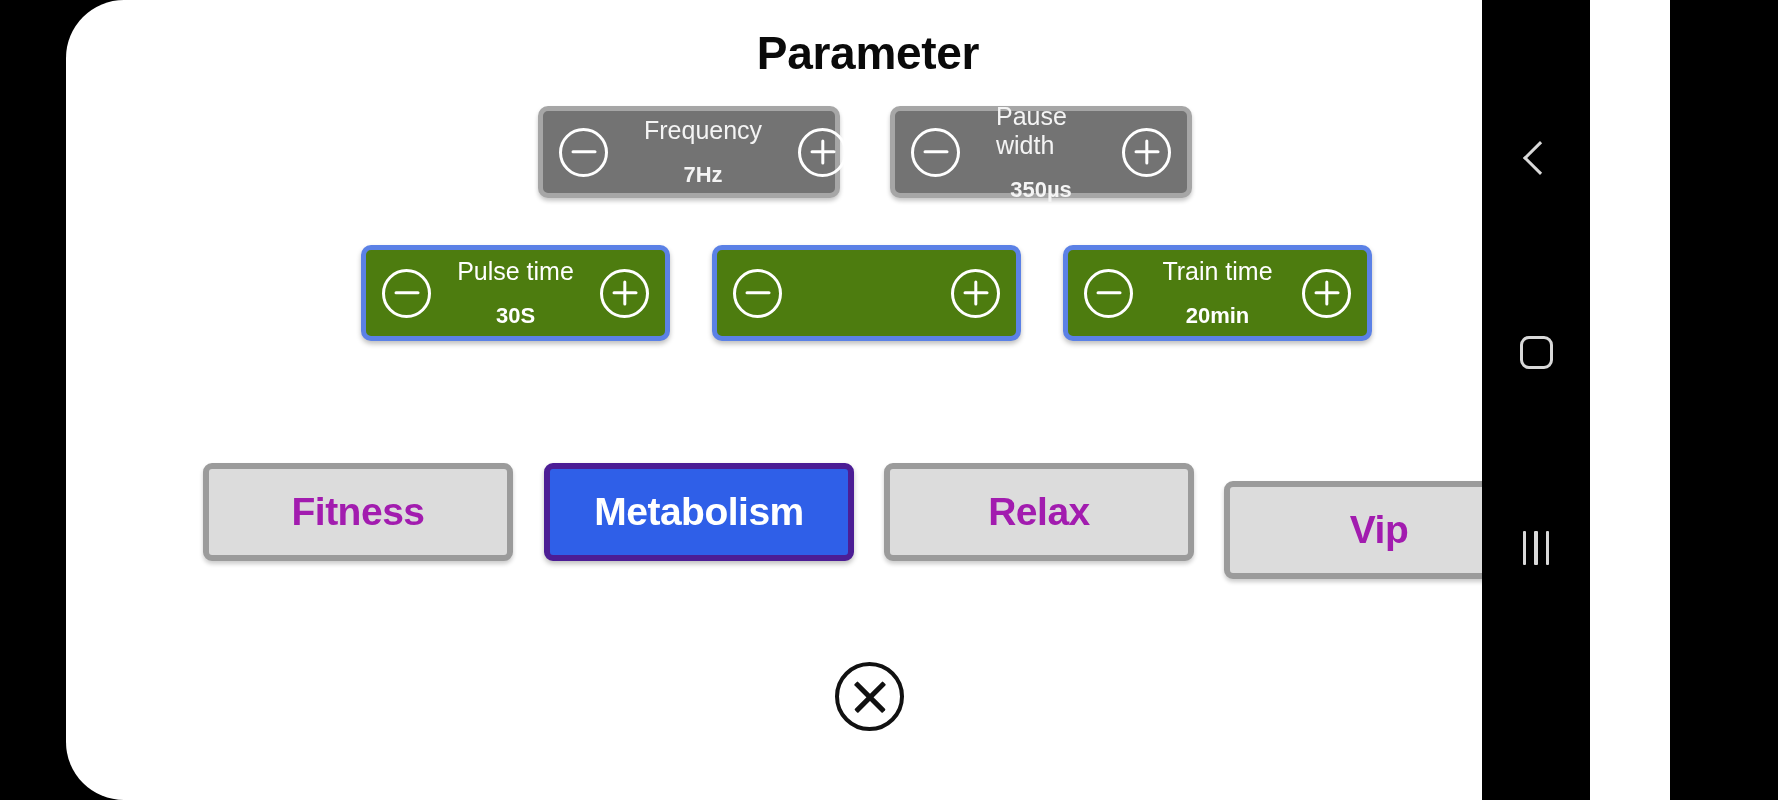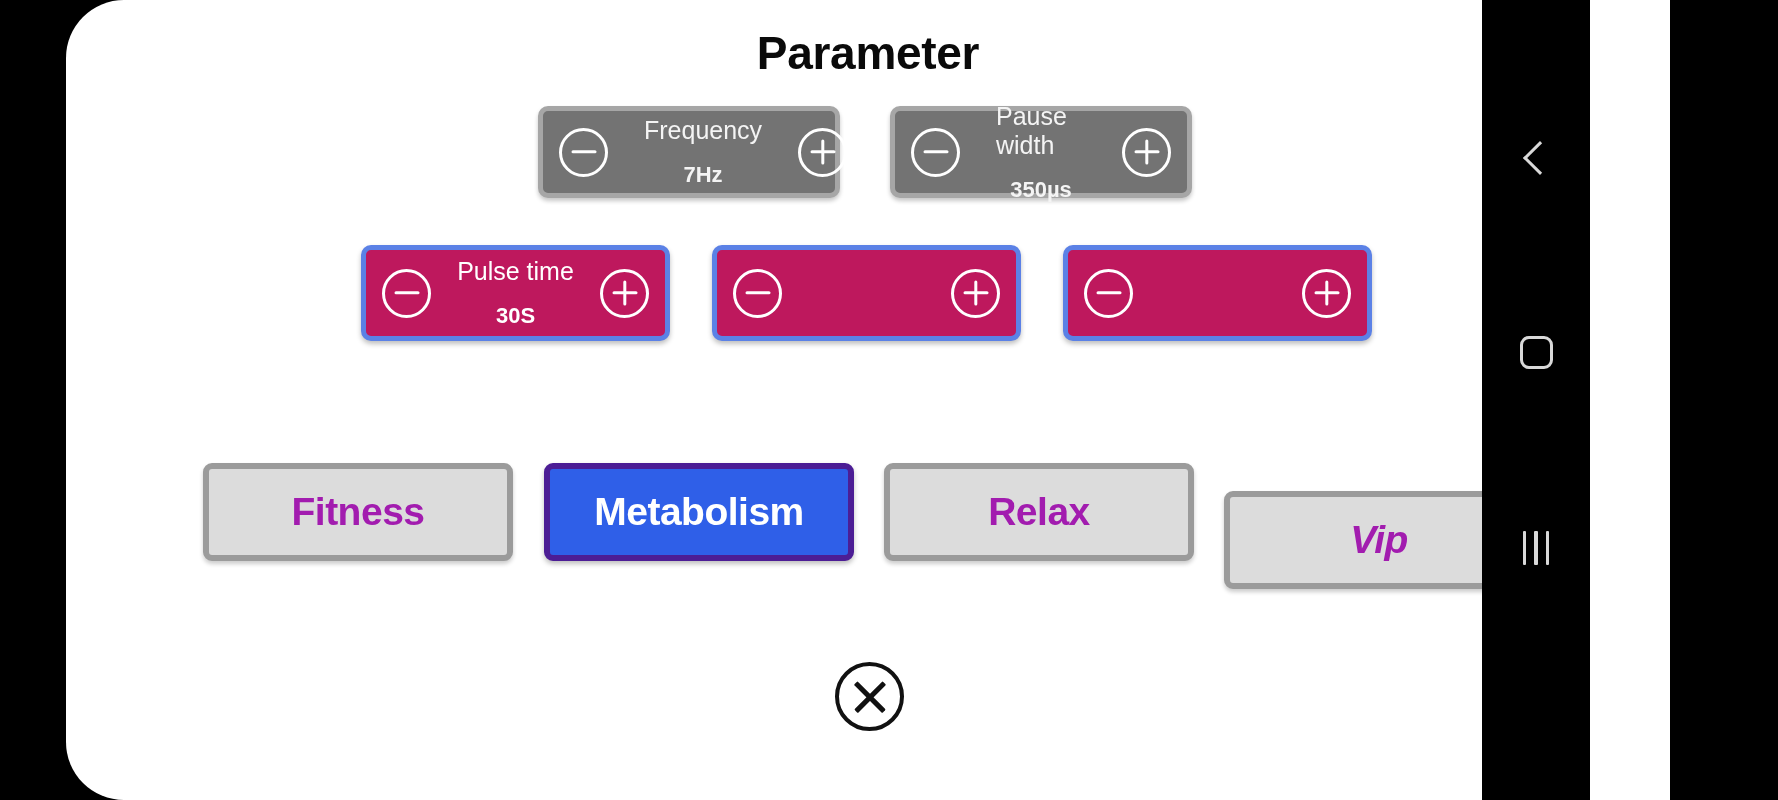--- a/index.html
+++ b/index.html
@@ -47,21 +47,21 @@
     justify-content: space-between;
     padding: 0 16px;
   }
   .stepper.gray {
     background: #737373;
     border: 5px solid #a6a6a6;
     box-shadow: 0 3px 4px rgba(0,0,0,0.22);
     gap: 36px;
   }
   .stepper.blue {
-    background: #be185d;
+    background: #4d7c0f;
     border: 5px solid #5b81e6;
     box-shadow: 0 3px 5px rgba(0,0,0,0.25);
   }
   .stepper .txtwrap {
     flex: 1;
     display: flex;
     flex-direction: column;
     align-items: center;
     justify-content: center;
     line-height: 1.18;
@@ -224,36 +224,40 @@
       <div class="circ plus"></div>
     </div>
 
     <div class="stepper blue" style="left:646px; top:245px; width:309px; height:96px;">
       <div class="circ minus"></div>
       <div class="circ plus"></div>
     </div>
 
     <div class="stepper blue" style="left:997px; top:245px; width:309px; height:96px;">
       <div class="circ minus"></div>
+      <div class="txtwrap">
+        <span class="lbl">Train time</span>
+        <span class="val">20min</span>
+      </div>
       <div class="circ plus"></div>
     </div>
 
     <div class="mode off" style="left:137px; top:463px; width:310px; height:98px;">
       <span>Fitness</span>
     </div>
 
     <div class="mode on" style="left:478px; top:463px; width:310px; height:98px;">
       <span>Metabolism</span>
     </div>
 
     <div class="mode off" style="left:818px; top:463px; width:310px; height:98px;">
       <span>Relax</span>
     </div>
 
-    <div class="mode off" style="left:1158px; top:491px; width:310px; height:98px;font-style:italic;">
+    <div class="mode off" style="left:1158px; top:481px; width:310px; height:98px;">
       <span>Vip</span>
     </div>
 
     <div id="close-btn">
       <span class="bar b1"></span>
       <span class="bar b2"></span>
     </div>
 
   </div>
 

